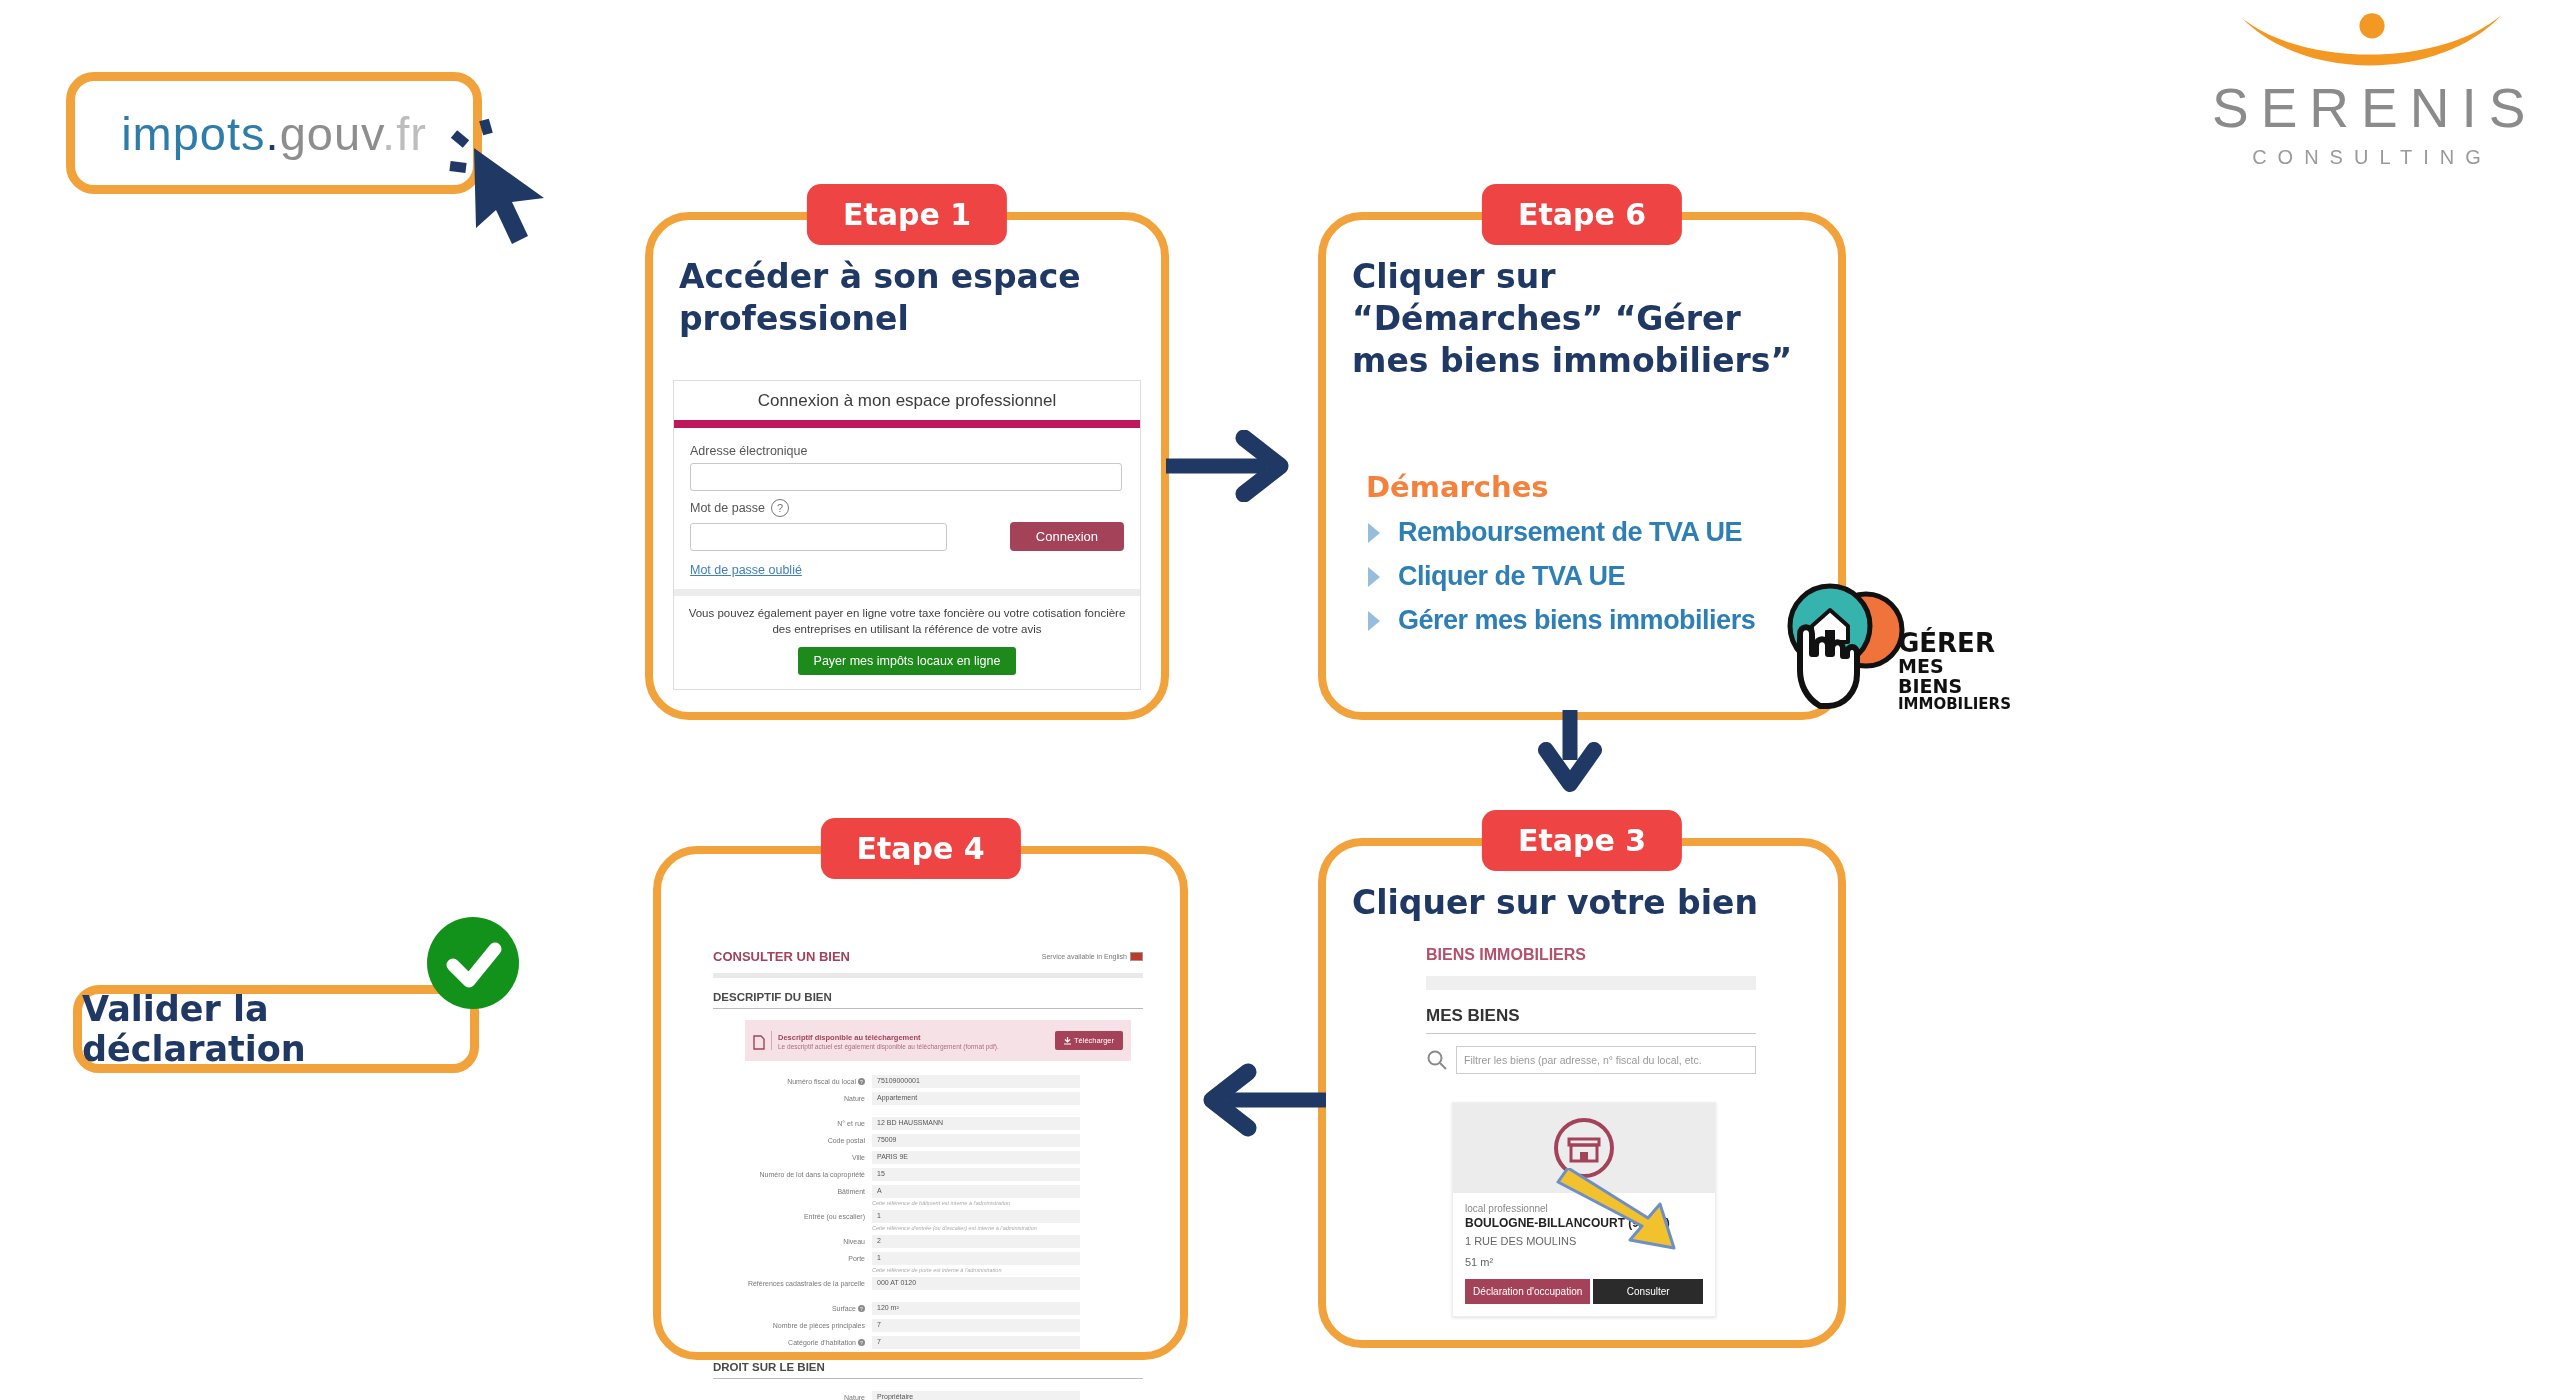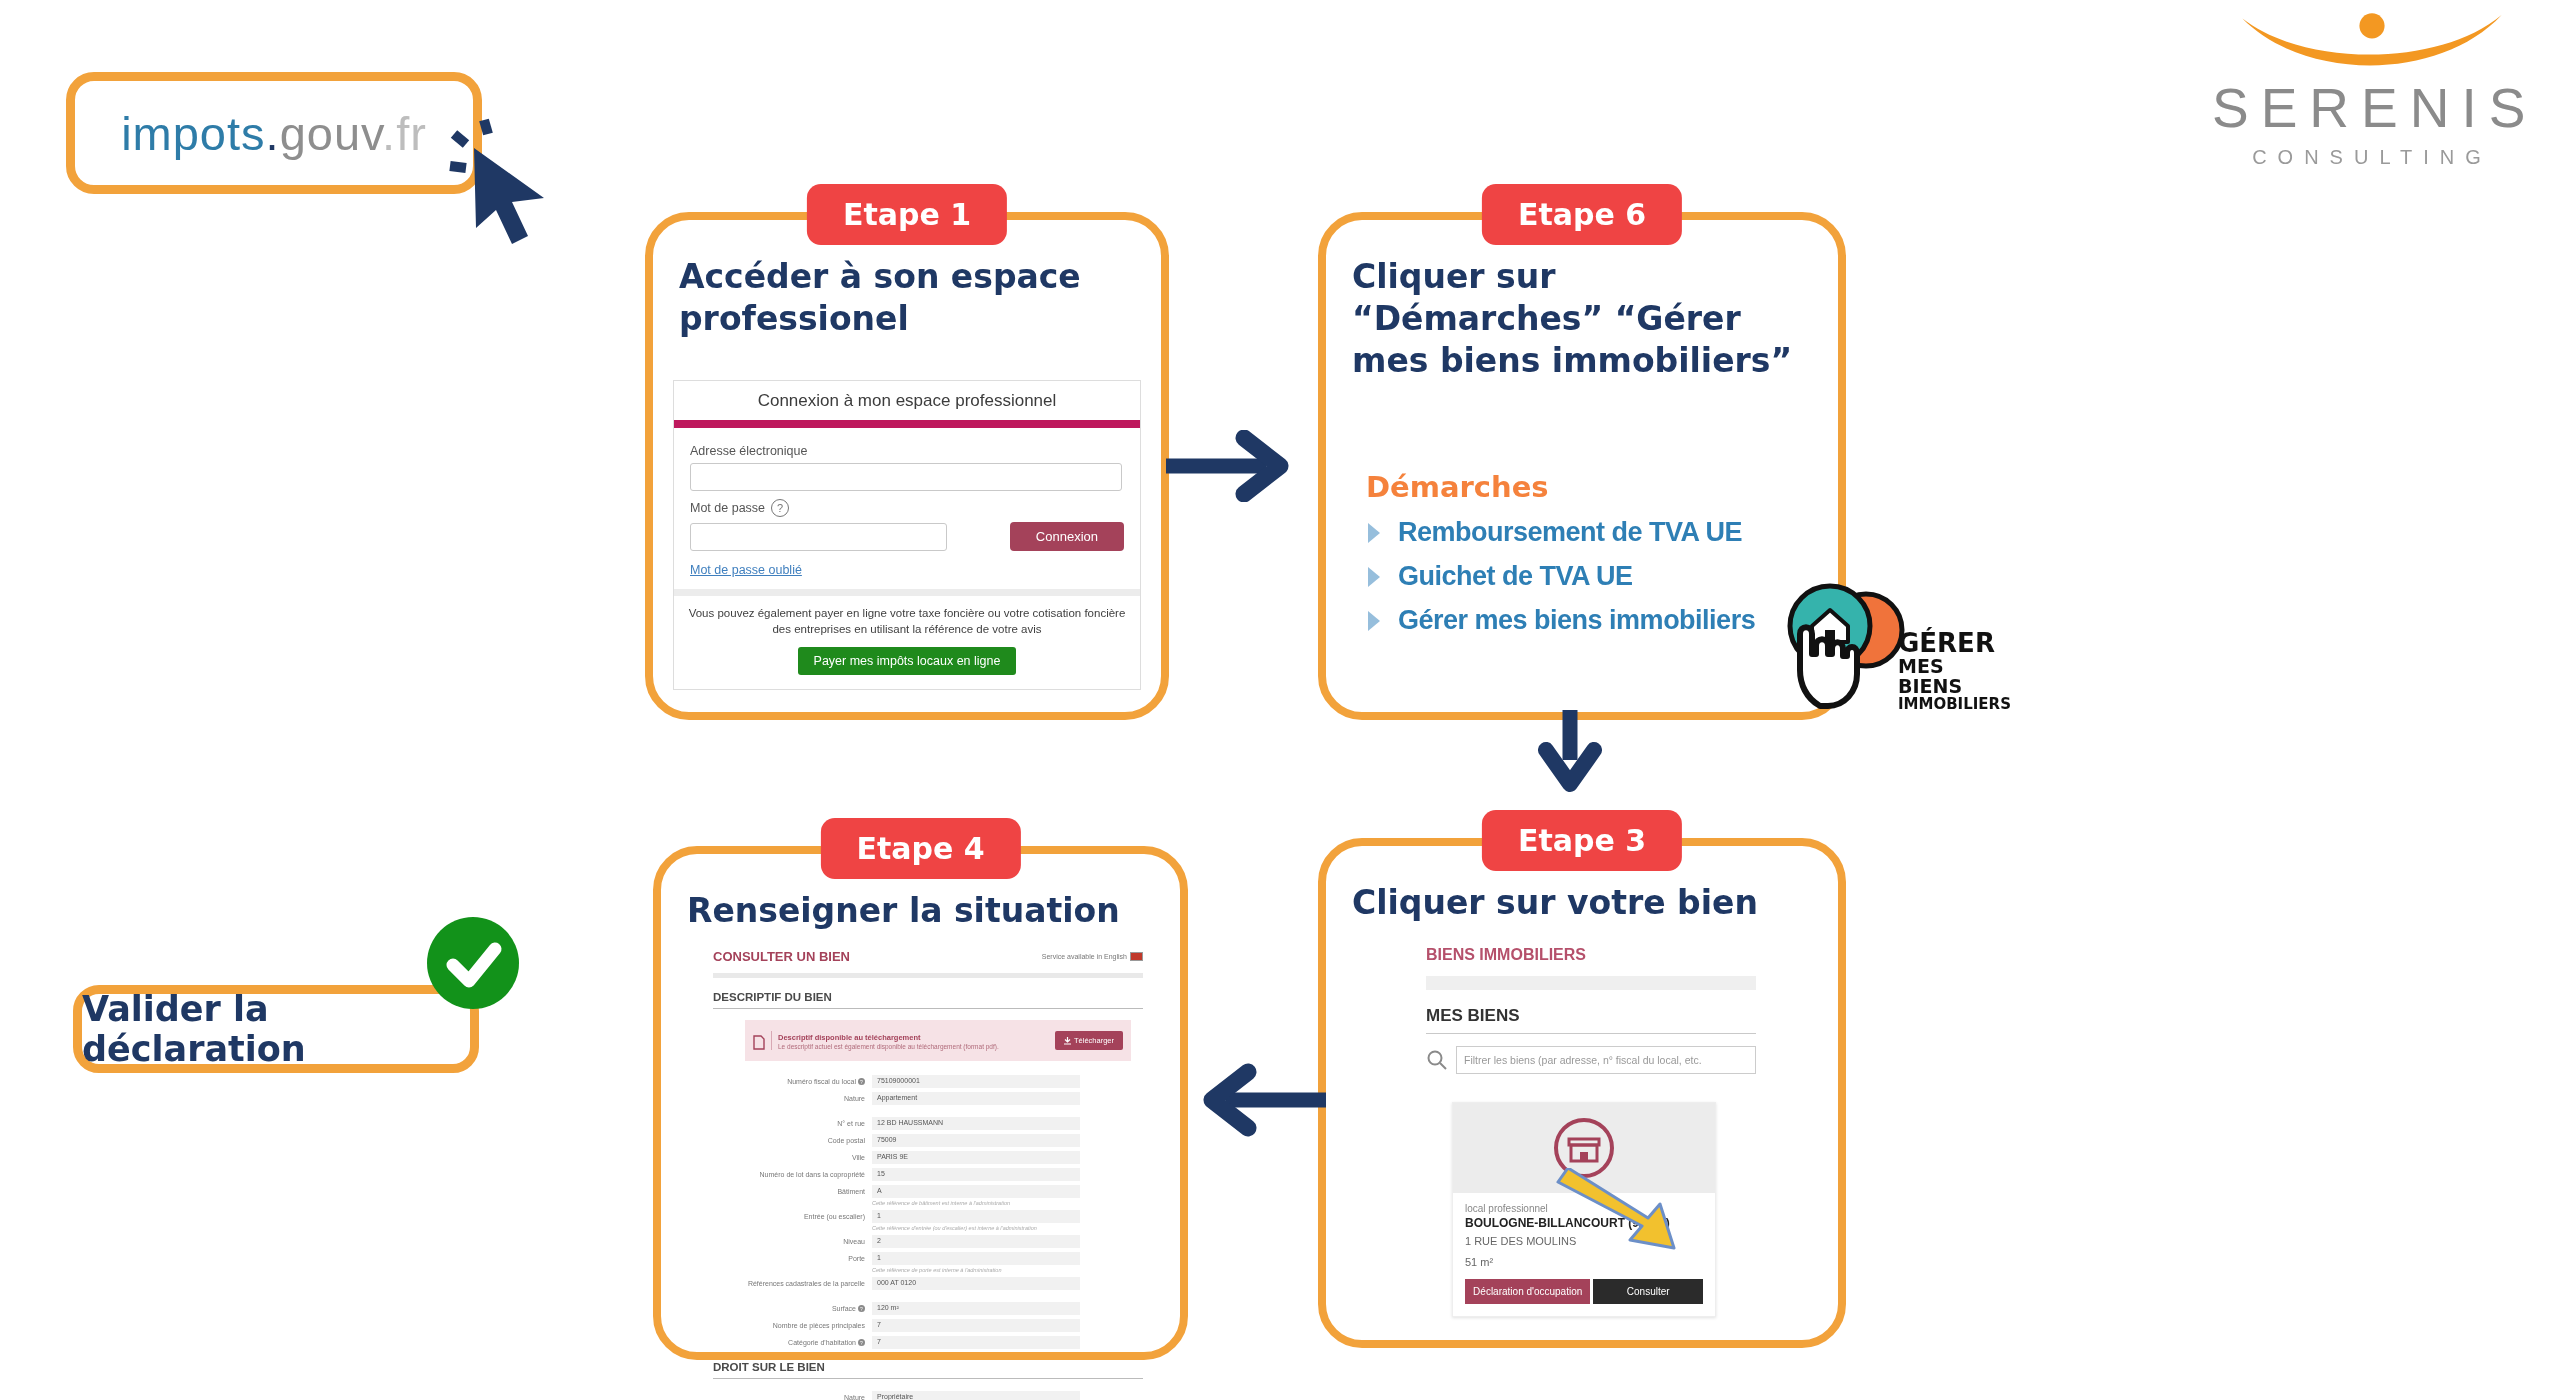--- a/index.html
+++ b/index.html
@@ -180,21 +180,21 @@
       <div class="dlink">
         <svg width="20" height="24" viewBox="0 0 20 24">
           <path d="M2 2 L14 12 L2 22 Z" fill="#96BEDC"></path>
           </svg>
         <span class="dlink-label">Remboursement de TVA UE</span>
       </div>
       <div class="dlink">
         <svg width="20" height="24" viewBox="0 0 20 24">
           <path d="M2 2 L14 12 L2 22 Z" fill="#96BEDC"></path>
           </svg>
-        <span class="dlink-label">Guichet de TVA UE</span>
+        <span class="dlink-label">Cliquer de TVA UE</span>
       </div>
       <div class="dlink">
         <svg width="20" height="24" viewBox="0 0 20 24">
           <path d="M2 2 L14 12 L2 22 Z" fill="#96BEDC"></path>
           </svg>
         <span class="dlink-label">Gérer mes biens immobiliers</span>
       </div>
     </div>
   </div>
 
@@ -263,21 +263,20 @@
     <path d="M10 14 L20 0 L100 50 L112 36 L126 80 L82 72 L94 58 Z" fill="#F2C12E" stroke="#6C8FC8" stroke-width="3" stroke-linejoin="round"></path>
   </svg>
 
   <svg class="abs" style="left:1180px;top:1062px;" width="150" height="76" viewBox="0 0 150 76">
     <path d="M146 38 H46" stroke="#1F3864" stroke-width="15" fill="none"></path>
     <path d="M68 10 L32 38 L68 66" stroke="#1F3864" stroke-width="17" fill="none" stroke-linecap="round" stroke-linejoin="round"></path>
   </svg>
 
   <div class="step" style="left:653px;top:846px;width:519px;height:498px;">
     <div class="badge">Etape 4</div>
-    <div class="step-title">Renseigner la situation</div>
     <div class="s4shot">
       <div class="s4-header">
         <div class="s4-title">CONSULTER UN BIEN</div>
         <div class="s4-lang">
           <span>Service available in English</span>
           <span class="s4-flag"></span>
         </div>
       </div>
       <div class="s4-hr"></div>
       <div class="s4-section">DESCRIPTIF DU BIEN</div>

